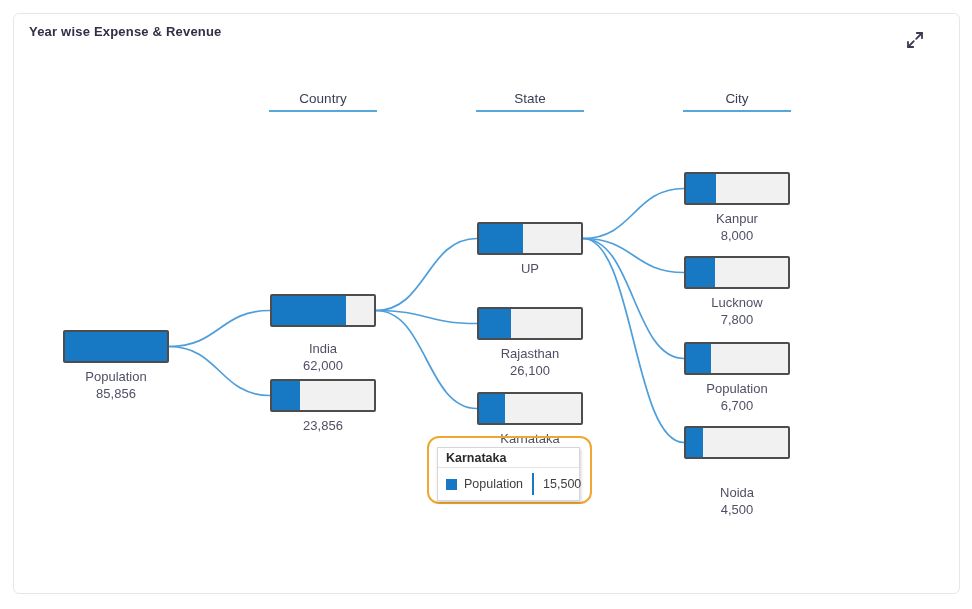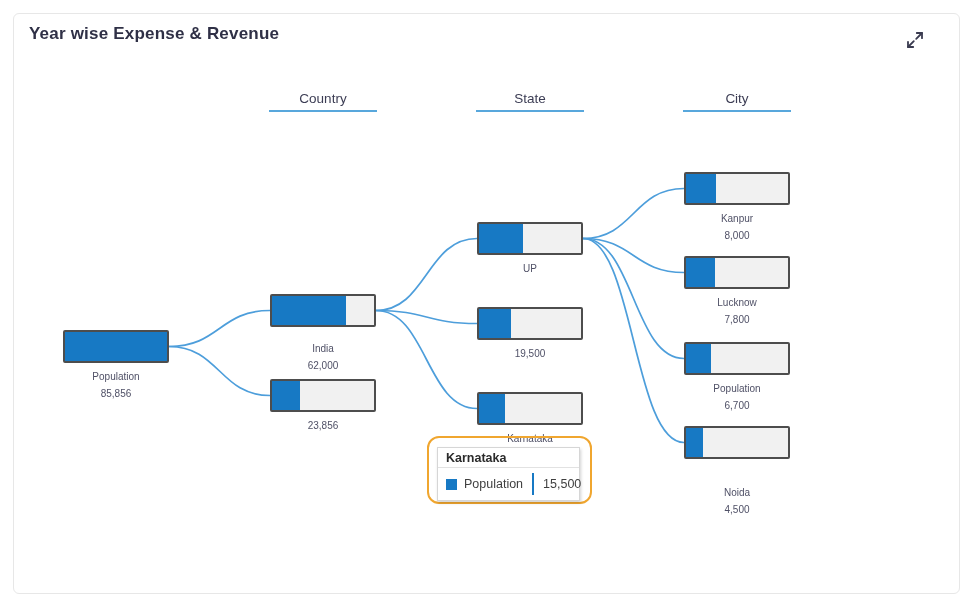--- a/index.html
+++ b/index.html
@@ -1,30 +1,30 @@
 <!DOCTYPE html>
 <html><head>
 <meta charset="utf-8">
 <style>
   html,body{margin:0;padding:0;background:#ffffff;}
   body{width:972px;height:609px;position:relative;overflow:hidden;
        font-family:"Liberation Sans",sans-serif;}
   .card{position:absolute;left:13px;top:13px;width:945px;height:579px;
         background:#ffffff;border:1px solid #e7e7e7;border-radius:6px;}
-  .title{position:absolute;left:29px;top:24px;font-size:17px;font-weight:700;
+  .title{position:absolute;left:29px;top:24px;font-size:13px;font-weight:700;
          color:#2f3046;letter-spacing:.2px;}
   .expand-btn{position:absolute;left:901px;top:26px;width:28px;height:28px;
               background:transparent;border:none;cursor:pointer;padding:2px;}
   .col-header{position:absolute;width:140px;text-align:center;font-size:13.5px;
               color:#3c3d54;font-weight:400;}
   .col-underline{position:absolute;width:108px;height:2px;background:#58a7dc;}
   .node{position:absolute;width:106px;height:33px;background:#f1f1f1;
         border:2px solid #4d4d4d;border-radius:2px;box-sizing:border-box;overflow:hidden;}
   .node-fill{height:100%;background:#1779c4;}
-  .node-label{position:absolute;width:150px;text-align:center;font-size:10px;
+  .node-label{position:absolute;width:150px;text-align:center;font-size:13px;
               line-height:17px;color:#4f5066;}
   .node-label span{display:block;}
   svg.links{position:absolute;left:0;top:0;pointer-events:none;}
   .tooltip-outer{position:absolute;left:427px;top:436px;width:165px;height:68px;
                  border:2px solid #f0a62f;border-radius:12px;background:transparent;
                  box-sizing:border-box;z-index:10;}
   .tooltip-inner{position:absolute;left:8px;top:9px;width:141px;background:#ffffff;
                  border:1px solid #d6d6d6;box-shadow:1px 2px 3px rgba(0,0,0,.18);}
   .tooltip-header{padding:3px 8px 2px 8px;font-size:12.5px;font-weight:700;color:#2b2b2b;
                   border-bottom:1px solid #e2e2e2;}
@@ -95,21 +95,22 @@
     <div class="node" style="left: 477px; top: 222px; background: rgb(241, 241, 241); border-color: rgb(77, 77, 77);">
       <div class="node-fill" style="width: 43.5%; background: rgb(23, 121, 196);"></div>
     </div>
     <div class="node-label" style="left: 455px; top: 260px;">
       <span>UP</span>
     </div>
     <div class="node" style="left: 477px; top: 307px; background: rgb(241, 241, 241); border-color: rgb(77, 77, 77);">
       <div class="node-fill" style="width: 31.5%; background: rgb(23, 121, 196);"></div>
     </div>
     <div class="node-label" style="left: 455px; top: 345px;">
-      <span>19,500</span>
+      <span>Rajasthan</span>
+      <span>26,100</span>
     </div>
     <div class="node" style="left: 477px; top: 392px; background: rgb(241, 241, 241); border-color: rgb(77, 77, 77);">
       <div class="node-fill" style="width: 25%; background: rgb(23, 121, 196);"></div>
     </div>
     <div class="node-label" style="left: 455px; top: 430px;">
       <span>Karnataka</span>
       <span>15,500</span>
     </div>
     <div class="node" style="left: 684px; top: 172px; background: rgb(241, 241, 241); border-color: rgb(77, 77, 77);">
       <div class="node-fill" style="width: 29.6%; background: rgb(23, 121, 196);"></div>

